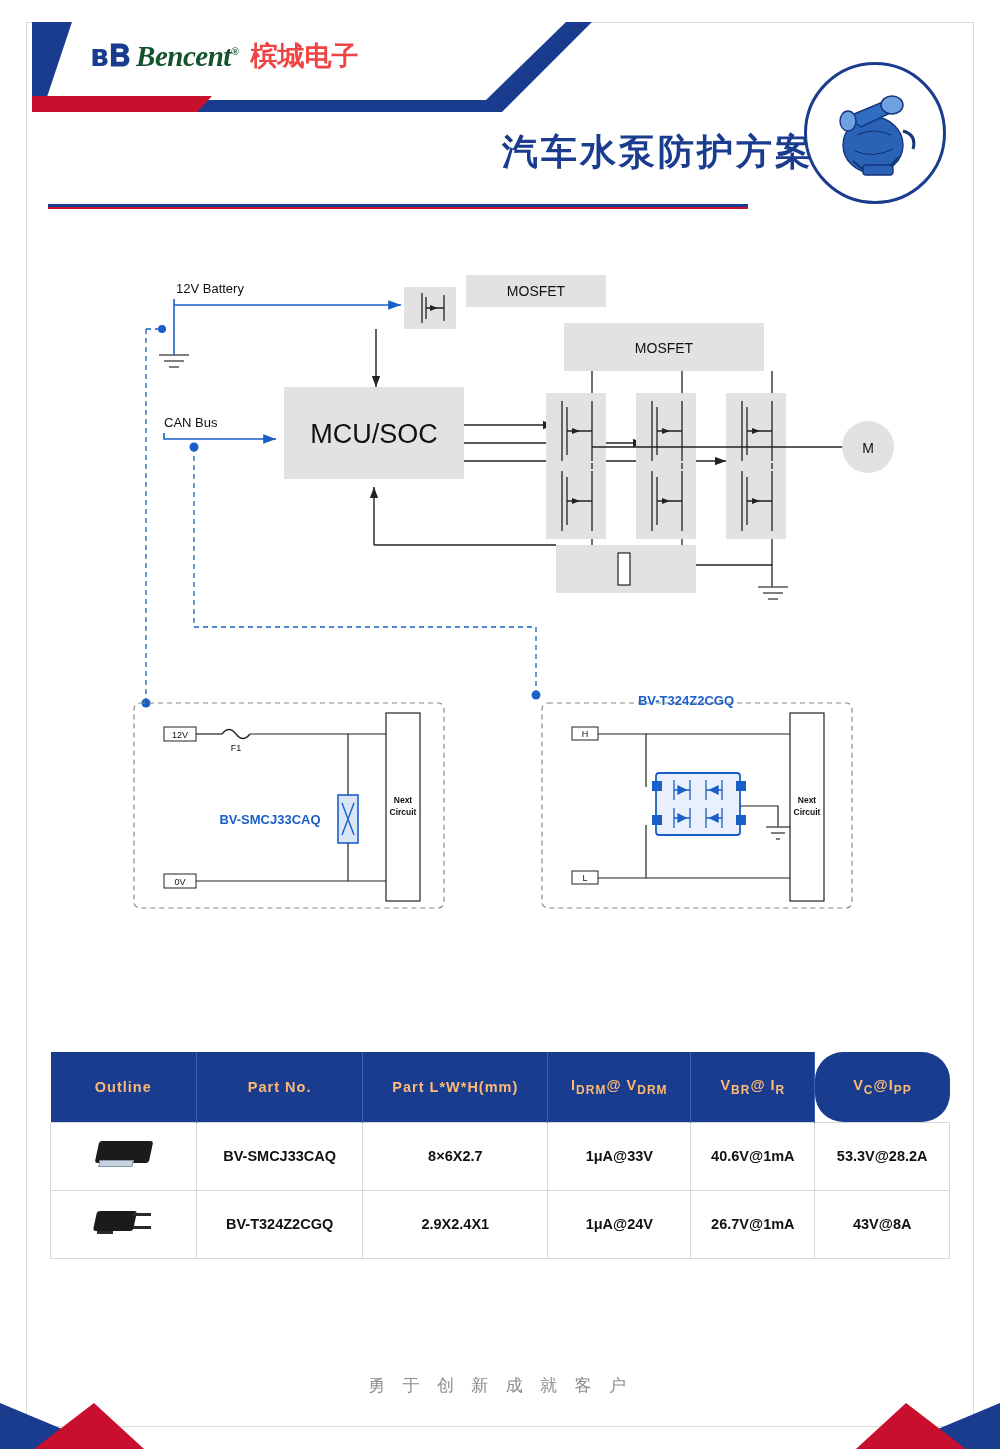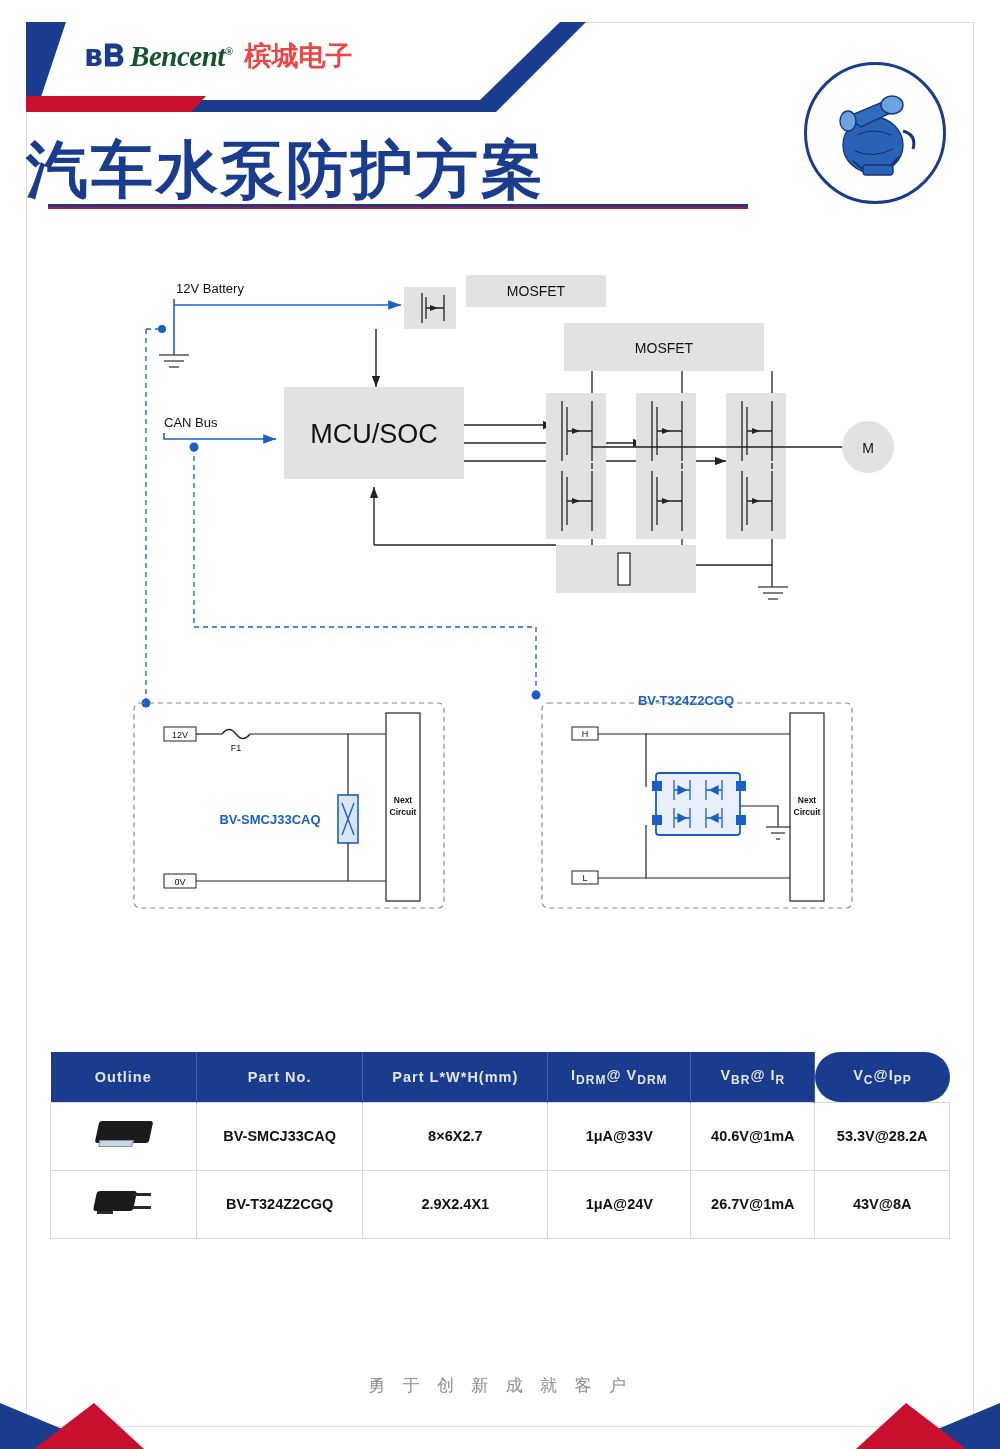--- a/index.html
+++ b/index.html
@@ -13,21 +13,21 @@
   }
 
   
   .page-border {
     position:absolute; left:26px; top:22px; right:26px; bottom:22px;
     border:1px solid #dcdcdc; background:#fff;
   }
 
   
   .header-band {
-    position:absolute; left:26px; top:22px; width:766px; height:90px;
+    position:absolute; left:32px; top:22px; width:766px; height:90px;
     overflow:hidden;
   }
   .blue-shape {
     position:absolute; left:0; top:0; width:560px; height:90px;
     background:#1a3c8f;
     clip-path: polygon(0 0, 560px 0, 470px 90px, 0 90px);
   }
   .white-shape {
     position:absolute; left:14px; top:0; width:520px; height:78px;
     background:#ffffff;
@@ -51,22 +51,22 @@
   }
   .logo-reg { font-size:11px; vertical-align:super; font-style:normal; }
   .logo-cn {
     font-size:27px; font-weight:bold; color:#ef4444; margin-left:6px;
     font-family:"DejaVu Sans", sans-serif;
   }
 
   
   .title-zone { position:absolute; left:26px; top:118px; width:948px; height:110px; }
   .main-title {
-    position:absolute; left:0; width:780px; top:10px; text-align:left;
-    font-size:62px; font-weight:bold; color:#1a3c8f; letter-spacing:3px;
+    position:absolute; left:8px; width:780px; top:10px; text-align:right;
+    font-size:36px; font-weight:bold; color:#1a3c8f; letter-spacing:3px;
     font-family:"DejaVu Sans", sans-serif;
   }
   .title-rule-blue {
     position:absolute; left:22px; top:86px; width:700px; height:3px; background:#1a3c8f;
   }
   .title-rule-red {
     position:absolute; left:22px; top:89px; width:700px; height:2px; background:#c8102e;
   }
   .product-circle {
     position:absolute; right:28px; top:-56px; width:142px; height:142px;
@@ -74,22 +74,22 @@
     background:#fff; overflow:hidden;
   }
 
   
   .schematic { position:absolute; left:26px; top:235px; width:948px; height:690px; }
 
   
   .table-wrap { position:absolute; left:50px; top:1052px; width:900px; }
   table { border-collapse:collapse; width:900px; }
   thead th {
-    background:#1a3c8f; color:#e5e5e5; font-size:14.5px; font-weight:bold;
-    height:50px; border-right:1px solid #4060a8; letter-spacing:1px;
+    background:#1a3c8f; color:#fdba74; font-size:14.5px; font-weight:bold;
+    height:70px; border-right:1px solid #4060a8; letter-spacing:1px;
   }
   thead th:last-child { border-right:none;border-radius:28px; }
   tbody td {
     border:1px solid #d8d8d8; height:68px; text-align:center;
     font-size:14.5px; color:#111; font-weight:bold;
   }
   tbody td.outline-cell { width:146px; }
   sub { font-size:12px; }
 
   

